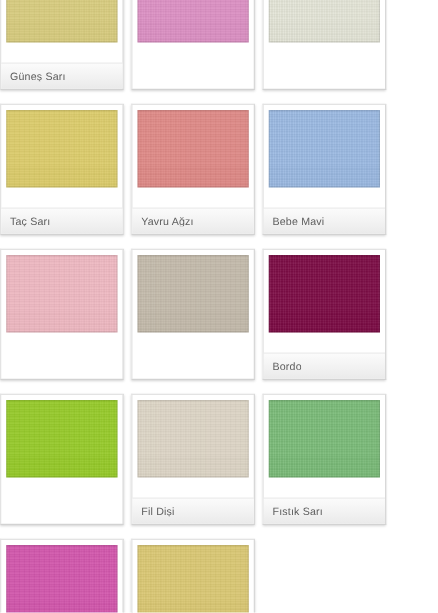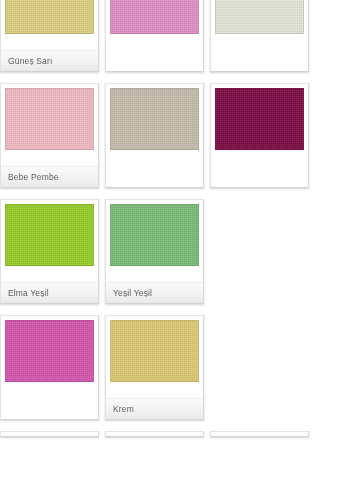--- a/index.html
+++ b/index.html
@@ -87,43 +87,66 @@
       </div>
       <div class="swatch-card">
         <span class="swatch-color" style="background-color: rgb(221, 144, 196);"></span>
       </div>
       <div class="swatch-card">
         <span class="swatch-color" style="background-color: rgb(228, 229, 215);"></span>
       </div>
     </div>
     <div class="grid-row">
       <div class="swatch-card">
+        <span class="swatch-color" style="background-color: rgb(221, 205, 106);"></span>
+        <div class="swatch-label-strip">
+          <span class="swatch-label">Taç Sarı</span>
+        </div>
+      </div>
+      <div class="swatch-card">
+        <span class="swatch-color" style="background-color: rgb(224, 137, 134);"></span>
+        <div class="swatch-label-strip">
+          <span class="swatch-label">Yavru Ağzı</span>
+        </div>
+      </div>
+      <div class="swatch-card">
+        <span class="swatch-color" style="background-color: rgb(154, 185, 226);"></span>
+        <div class="swatch-label-strip">
+          <span class="swatch-label">Bebe Mavi</span>
+        </div>
+      </div>
+    </div>
+    <div class="grid-row">
+      <div class="swatch-card">
         <span class="swatch-color" style="background-color: rgb(240, 185, 194);"></span>
-        <div class="swatch-label-strip">
-          <span class="swatch-label">Bebe Pembe</span>
-        </div>
       </div>
       <div class="swatch-card">
         <span class="swatch-color" style="background-color: rgb(196, 187, 171);"></span>
       </div>
       <div class="swatch-card">
         <span class="swatch-color" style="background-color: rgb(123, 9, 67);"></span>
+        <div class="swatch-label-strip">
+          <span class="swatch-label">Bordo</span>
+        </div>
       </div>
     </div>
     <div class="grid-row">
       <div class="swatch-card">
         <span class="swatch-color" style="background-color: rgb(150, 203, 39);"></span>
+      </div>
+      <div class="swatch-card">
+        <span class="swatch-color" style="background-color: rgb(222, 214, 198);"></span>
         <div class="swatch-label-strip">
-          <span class="swatch-label">Elma Yeşil</span>
+          <span class="swatch-label">Fil Dişi</span>
         </div>
       </div>
       <div class="swatch-card">
         <span class="swatch-color" style="background-color: rgb(121, 187, 119);"></span>
         <div class="swatch-label-strip">
-          <span class="swatch-label">Yeşil Yeşil</span>
+          <span class="swatch-label">Fıstık Sarı</span>
         </div>
       </div>
     </div>
     <div class="grid-row">
       <div class="swatch-card">
         <span class="swatch-color" style="background-color: rgb(211, 85, 172);"></span>
       </div>
       <div class="swatch-card">
         <span class="swatch-color" style="background-color: rgb(219, 200, 114);"></span>
         <div class="swatch-label-strip">

